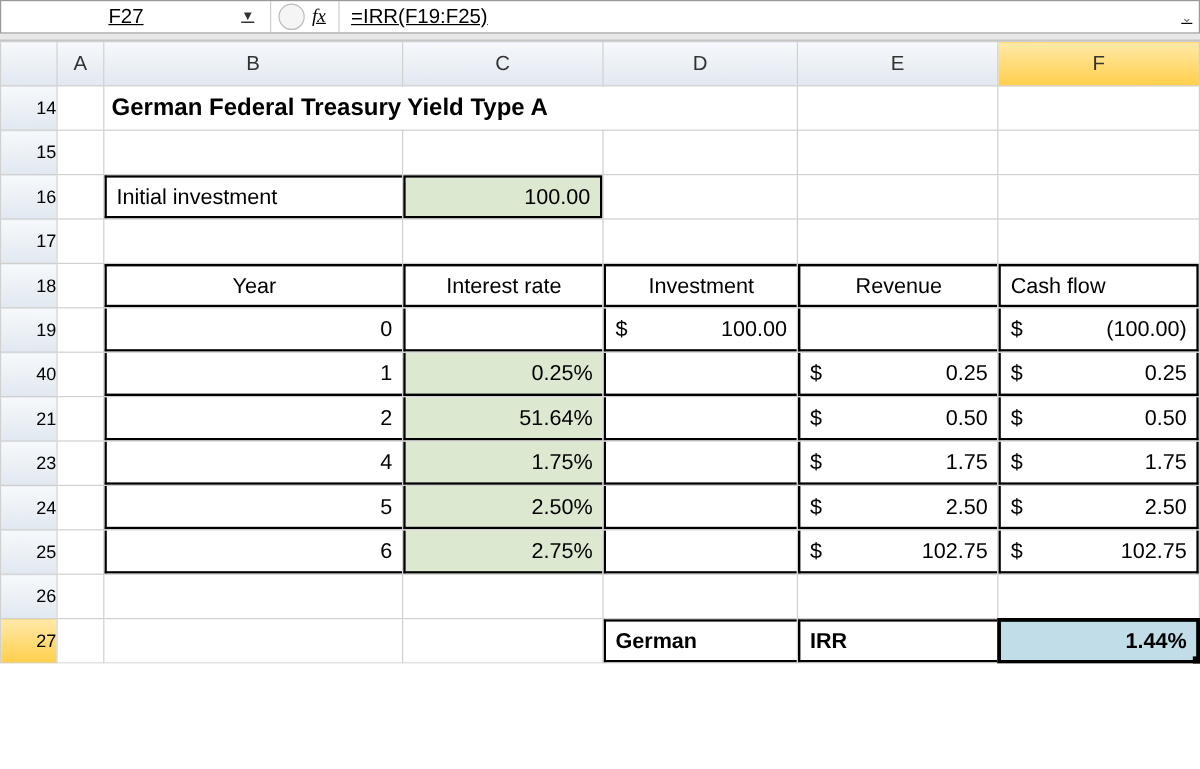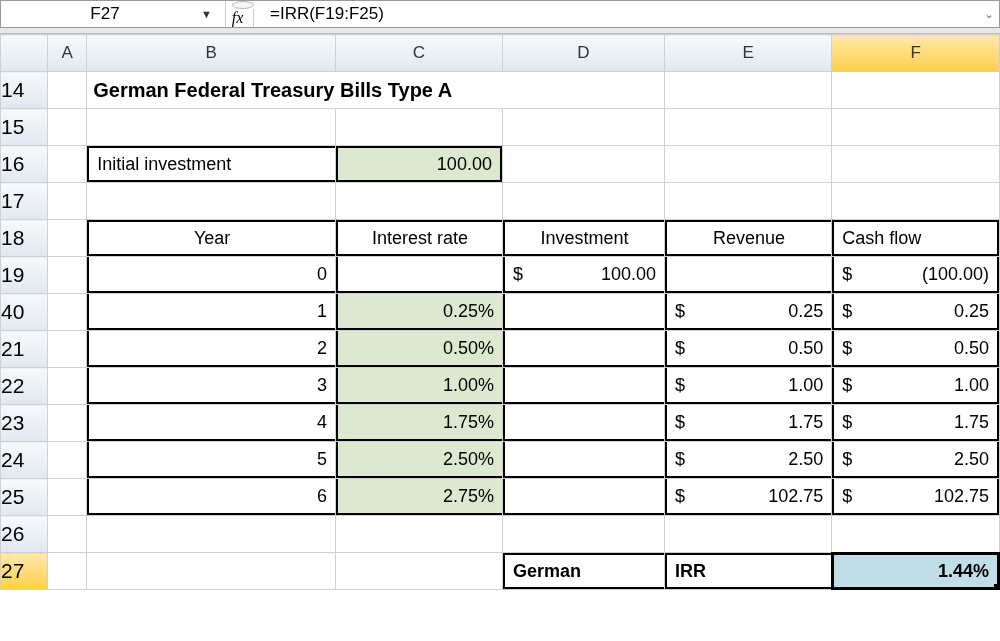--- a/index.html
+++ b/index.html
@@ -11,20 +11,21 @@
     width: 1000px;
     height: 641px;
   }
   .formula-bar {
     display: flex;
     align-items: center;
     height: 28px;
     border: 1px solid #999;
     background: #fff;
     position: relative;
+    text-decoration: underline;
   }
   .name-box {
     width: 225px;
     display: flex;
     align-items: center;
     justify-content: center;
     border-right: 1px solid #ccc;
     height: 100%;
     position: relative;
     padding: 0 8px;
@@ -35,21 +36,20 @@
   }
   .name-box-dd {
     width: 16px;
     color: #333;
     font-size: 11px;
   }
   .fx-area {
     display:flex;
     align-items:center;
     height:100%;
-    flex-direction:column;
   }
   .fx-circle {
     width: 22px; height:22px;
     border:1px solid #bbb;
     border-radius:50%;
     background:#f5f5f5;
     margin: 0 6px;
   }
   .fx-label {
     font-style: italic;
@@ -89,22 +89,22 @@
     text-align:center;
   }
   table.grid thead th.corner {
     background: linear-gradient(#f6f9fc,#e1e8f0);
   }
   table.grid thead th.active-col {
     background: linear-gradient(#ffe9a8,#ffcf4b);
   }
   table.grid tbody th {
     background: linear-gradient(#f6f9fc,#e1e8f0);
-    text-align:left;
-    font-size:21px;
+    text-align:right;
+    font-size:15px;
     width:48px;
   }
   table.grid tbody th.active-row {
     background: linear-gradient(#ffe9a8,#ffcf4b);
   }
   .col-A { width: 40px; }
   .col-B { width: 254px; }
   .col-C { width: 170px; }
   .col-D { width: 164px; }
   .col-E { width: 170px; }
@@ -175,21 +175,21 @@
       <th>E</th>
       <th class="active-col">F</th>
     </tr>
   </thead>
   <tbody>
 
     <tr>
       <th>14</th>
       <td></td>
       <td colspan="3">
-            <div class="cell title-cell">German Federal Treasury Bills Type A</div>
+            <div class="cell title-cell">German Federal Treasury Yield Type A</div>
           </td>
       <td></td>
       <td></td>
     </tr>
 
     <tr>
       <th>15</th>
       <td></td>
           <td></td>
           <td></td>
@@ -294,64 +294,39 @@
           </td>
     </tr>
 
     <tr>
       <th>21</th>
       <td></td>
       <td>
             <div class="cell right box-left box-bottom">2</div>
           </td>
       <td>
-            <div class="cell right fill-green box-left box-bottom">0.50%</div>
+            <div class="cell right fill-green box-left box-bottom">51.64%</div>
           </td>
       <td>
             <div class="cell box-left box-bottom"></div>
           </td>
       <td>
             <div class="money box-left box-bottom">
               <span class="sym">$</span>
               <span class="val">0.50</span>
             </div>
           </td>
       <td>
             <div class="money box-left box-right box-bottom">
               <span class="sym">$</span>
               <span class="val">0.50</span>
             </div>
           </td>
     </tr>
 
-    <tr>
-      <th>22</th>
-      <td></td>
-      <td>
-            <div class="cell right box-left box-bottom">3</div>
-          </td>
-      <td>
-            <div class="cell right fill-green box-left box-bottom">1.00%</div>
-          </td>
-      <td>
-            <div class="cell box-left box-bottom"></div>
-          </td>
-      <td>
-            <div class="money box-left box-bottom">
-              <span class="sym">$</span>
-              <span class="val">1.00</span>
-            </div>
-          </td>
-      <td>
-            <div class="money box-left box-right box-bottom">
-              <span class="sym">$</span>
-              <span class="val">1.00</span>
-            </div>
-          </td>
-    </tr>
 
     <tr>
       <th>23</th>
       <td></td>
       <td>
             <div class="cell right box-left box-bottom">4</div>
           </td>
       <td>
             <div class="cell right fill-green box-left box-bottom">1.75%</div>
           </td>

